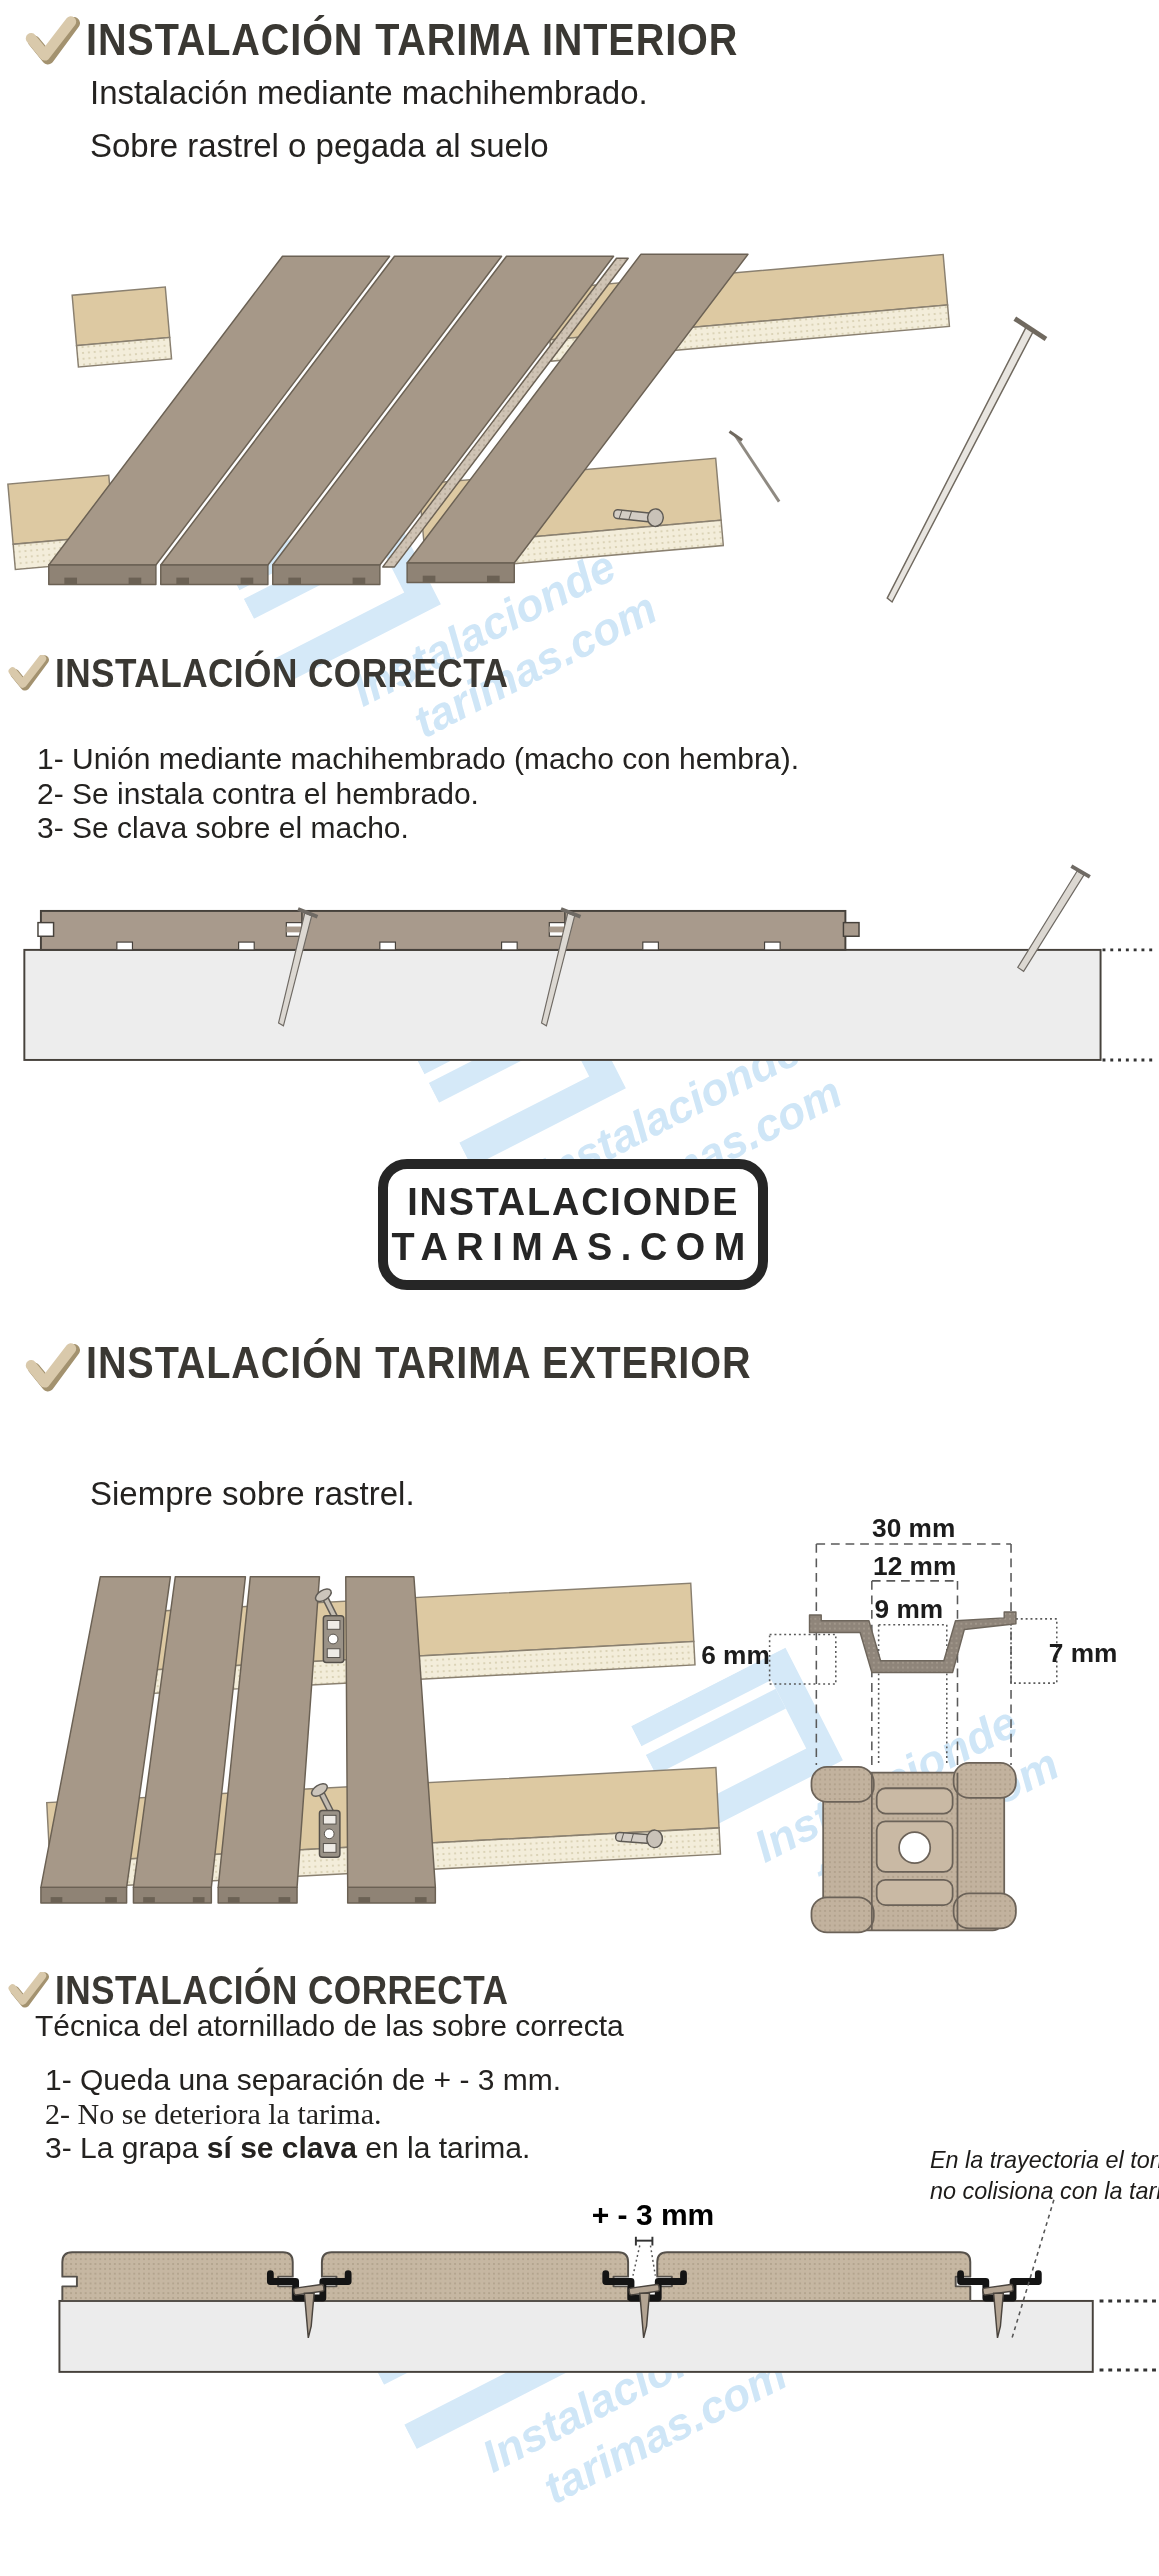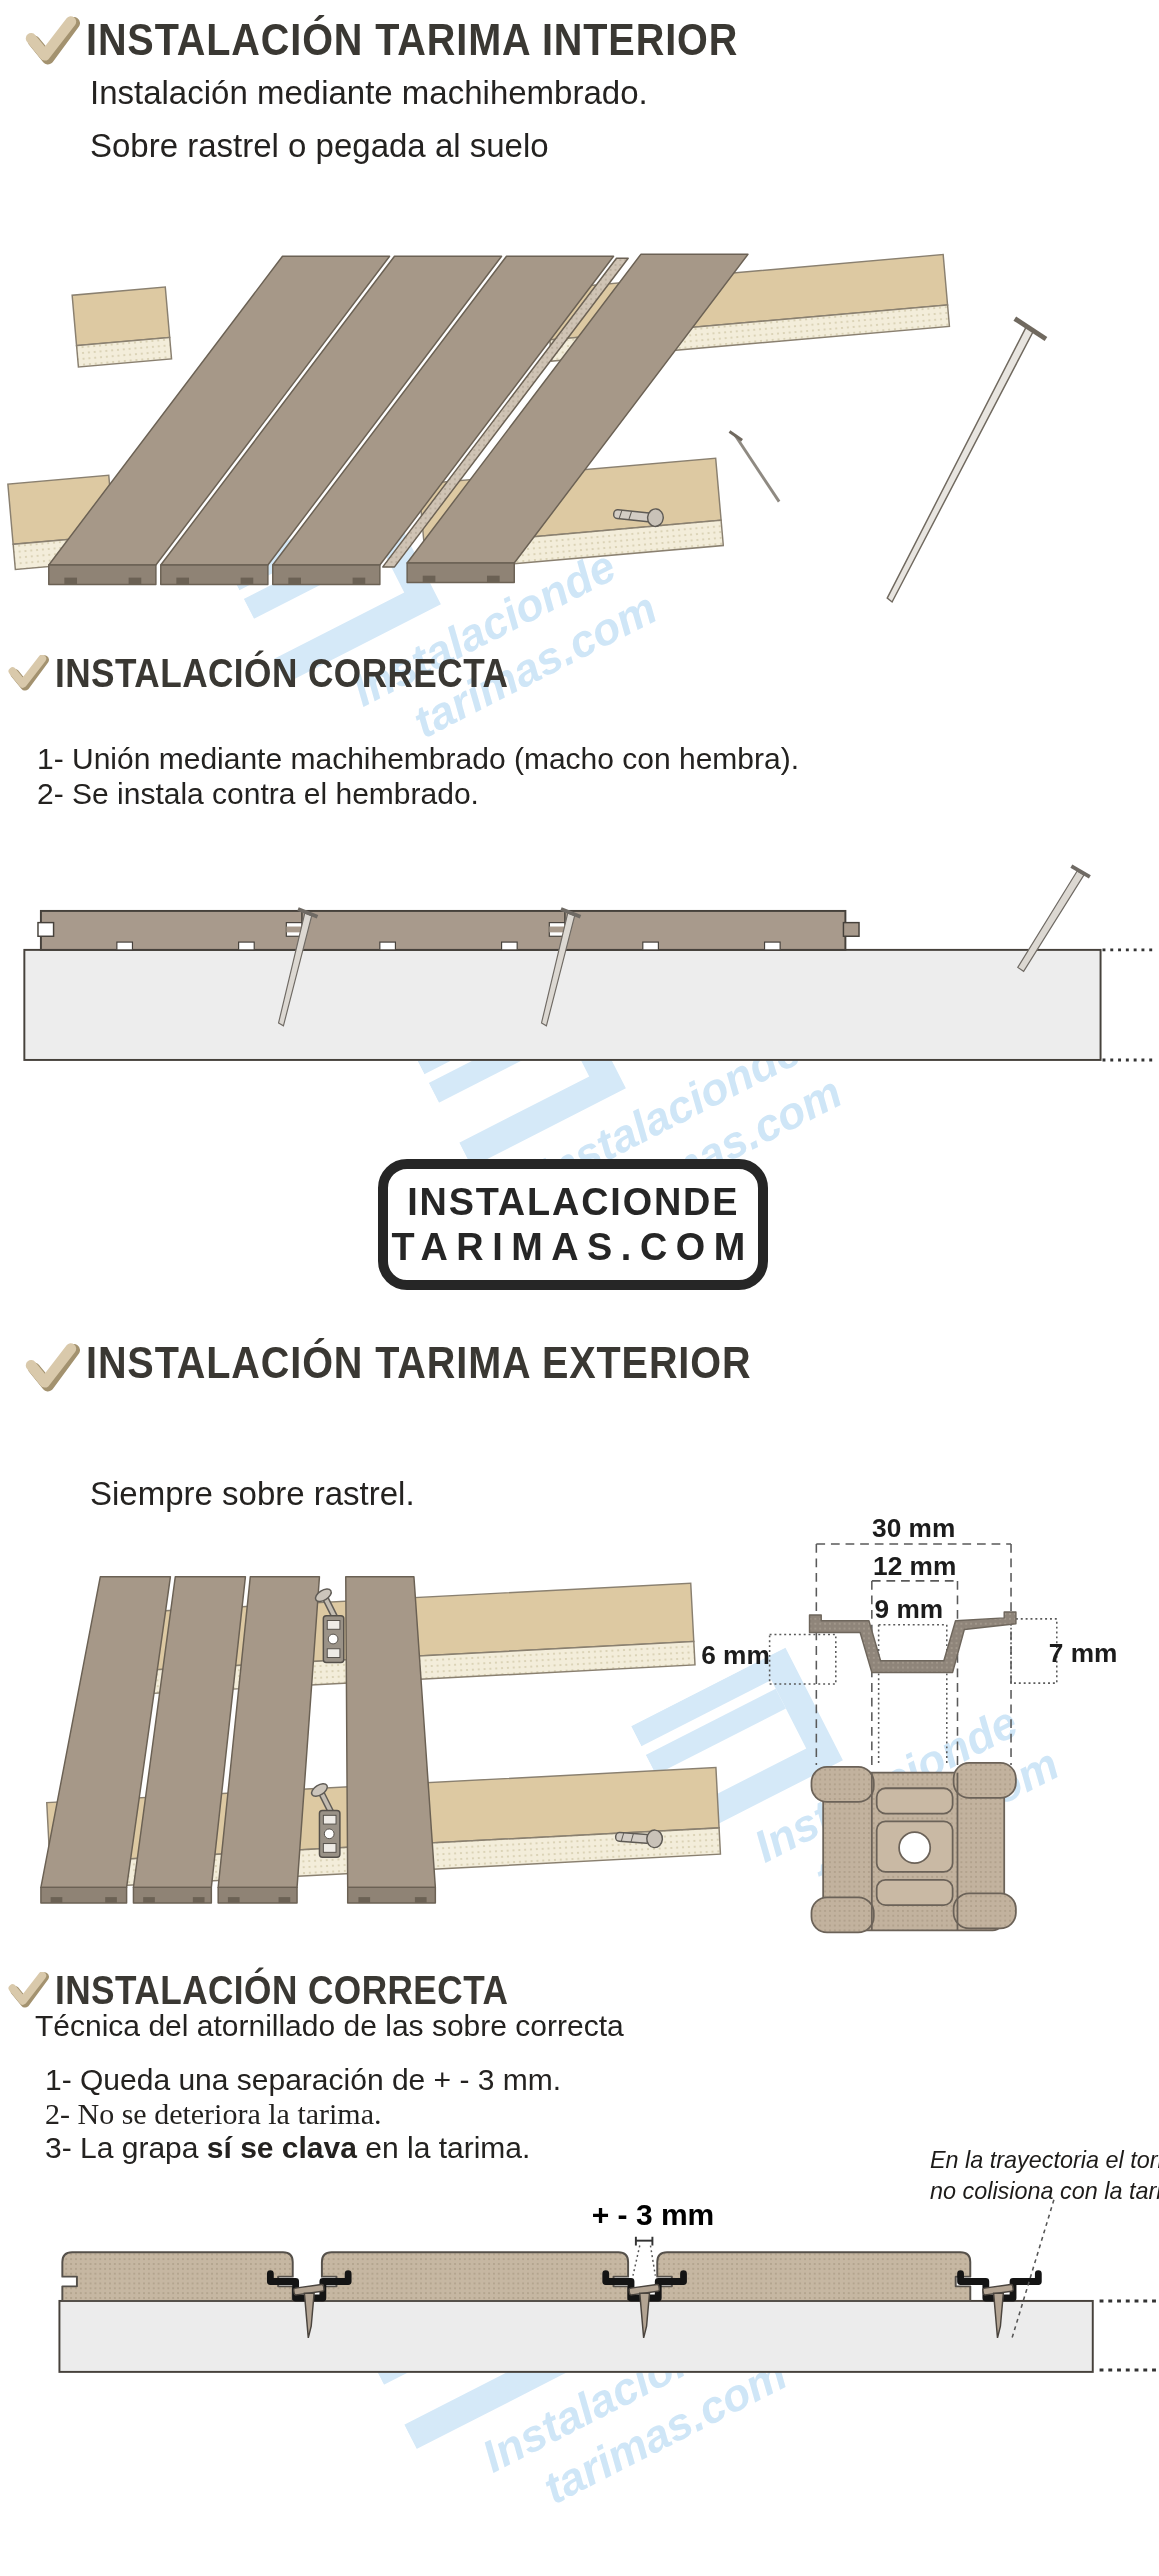--- a/index.html
+++ b/index.html
@@ -157,20 +157,21 @@
     </g>
   </svg>
 
   <svg class="abs z1" style="left:7.8px;top:655px;" width="41" height="37" viewBox="0 0 36 32">
     <path d="M6 16 L15 27 L32 4" fill="none" stroke="#a3926f" stroke-width="8" stroke-linecap="round" stroke-linejoin="round"></path>
     <path d="M4 14 L13 25 L30 3" fill="none" stroke="#d9c9ab" stroke-width="7" stroke-linecap="round" stroke-linejoin="round"></path>
   </svg>
   <div class="abs z1 h-sec" style="left:55px;top:651px;">INSTALACIÓN CORRECTA</div>
   <div class="abs z1 li" style="left:37px;top:742px;">1- Unión mediante machihembrado (macho con hembra).</div>
   <div class="abs z1 li" style="left:37px;top:777px;">2- Se instala contra el hembrado.</div>
+  <div class="abs z1 li" style="left:37px;top:811px;">3- Se clava sobre el macho.</div>
 
   <svg class="abs z1" style="left:0;top:862px;" width="1159" height="205" viewBox="0 0 1190 210">
 
     <rect x="25" y="90" width="1105" height="113" fill="#ededed" stroke="#46413b" stroke-width="2"></rect>
     <g stroke="#333" stroke-width="3" stroke-dasharray="3,5">
       <line x1="1132" y1="90" x2="1188" y2="90"></line>
         <line x1="1132" y1="203" x2="1188" y2="203"></line>
     </g>
 
     <g>

